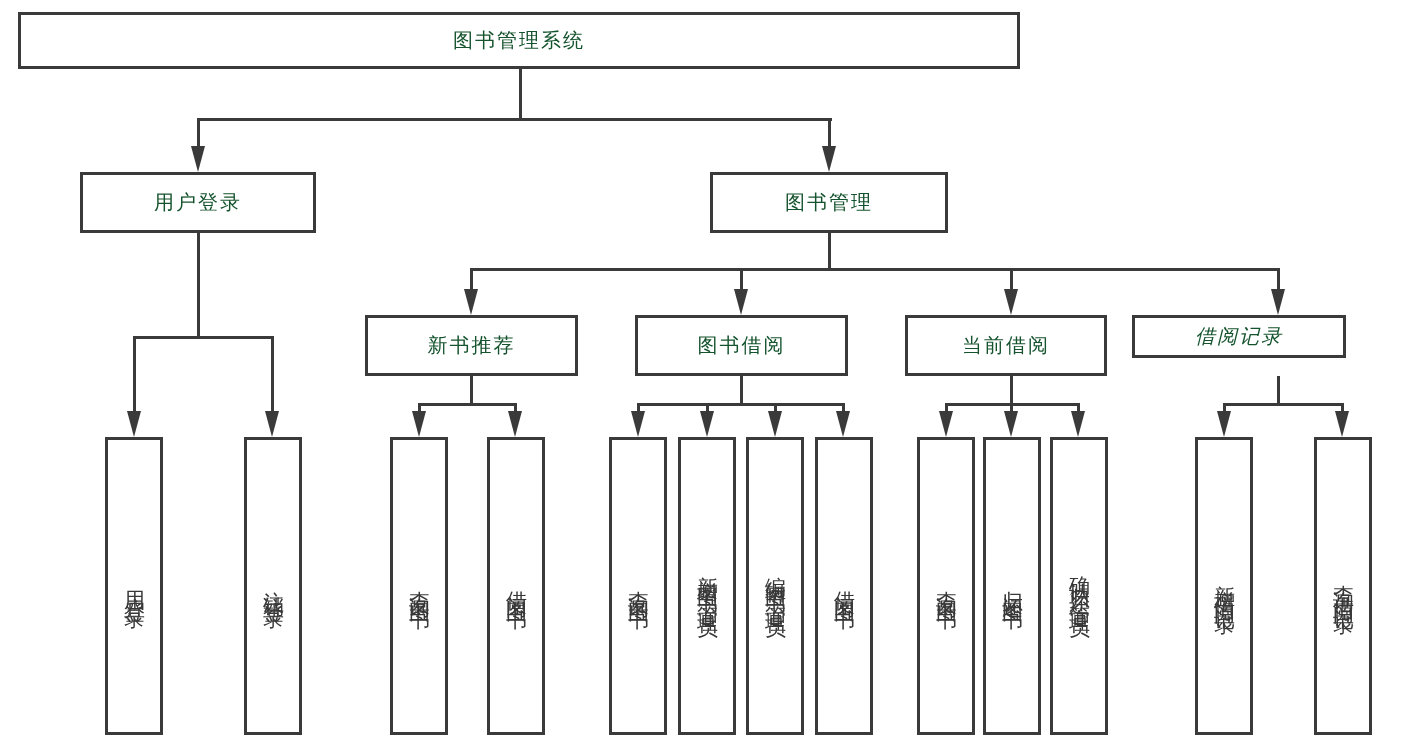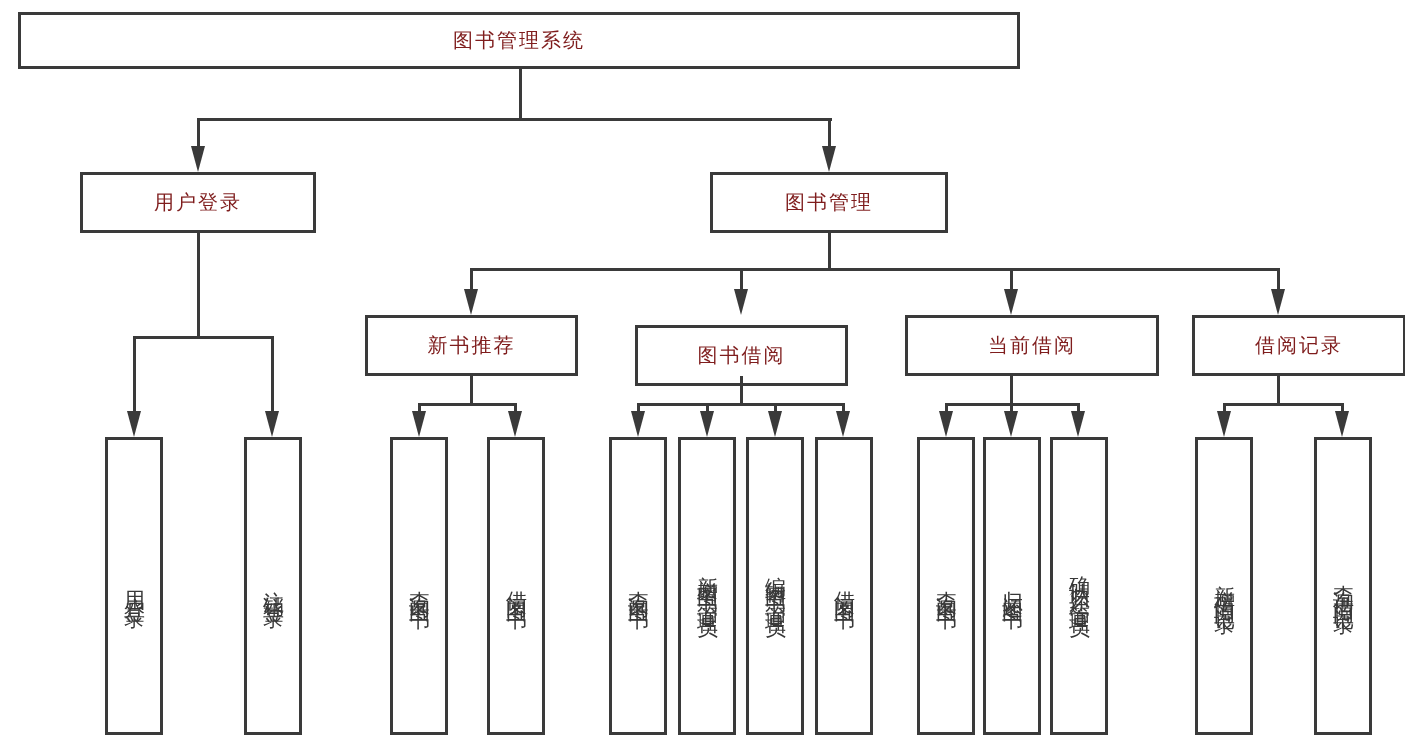--- a/index.html
+++ b/index.html
@@ -4,21 +4,21 @@
 <style>
   html,body{margin:0;padding:0;background:#ffffff;}
   .canvas{
     position:relative;width:1405px;height:747px;background:#ffffff;overflow:hidden;
     font-family:"Liberation Serif","DejaVu Serif",serif;color:#333;
   }
   .box{
     position:absolute;box-sizing:border-box;border:3px solid #3a3a3a;background:#fff;
     display:flex;align-items:center;justify-content:center;
   }
-  .hbox span{font-size:20px;letter-spacing:2px;color:#7f1d1d;}
+  .hbox span{font-size:20px;letter-spacing:2px;color:#14532d;}
   .vbox{width:58px;height:298px;top:437px;}
   .vbox span{
     writing-mode:vertical-lr;text-orientation:mixed;
     font-size:21px;letter-spacing:6px;line-height:1;color:#383838;
     white-space:nowrap;
   }
   .vl{position:absolute;width:3px;background:#3a3a3a;}
   .hl{position:absolute;height:3px;background:#3a3a3a;}
   .ar{
     position:absolute;width:0;height:0;
@@ -43,27 +43,27 @@
   <div class="box hbox" style="left:80px;top:172px;width:236px;height:61px;">
     <span>用户登录</span>
   </div>
   <div class="box hbox" style="left:365px;top:315px;width:213px;height:61px;">
     <span>新书推荐</span>
   </div>
 
   <div class="box hbox" style="left:710px;top:172px;width:238px;height:61px;">
     <span>图书管理</span>
   </div>
-  <div class="box hbox" style="left:635px;top:325px;width:213px;height:61px;">
+  <div class="box hbox" style="left:635px;top:315px;width:213px;height:61px;">
     <span>图书借阅</span>
   </div>
-  <div class="box hbox" style="left:905px;top:315px;width:254px;height:61px;">
+  <div class="box hbox" style="left:905px;top:315px;width:202px;height:61px;">
     <span>当前借阅</span>
   </div>
-  <div class="box hbox" style="left:1192px;top:315px;width:214px;height:61px;">
+  <div class="box hbox" style="left:1132px;top:315px;width:214px;height:43px;font-style:italic;">
     <span>借阅记录</span>
   </div>
 
   <div class="box vbox" style="left:105px;">
     <span>用户登录</span>
   </div>
   <div class="box vbox" style="left:244px;">
     <span>注销登录</span>
   </div>
 

